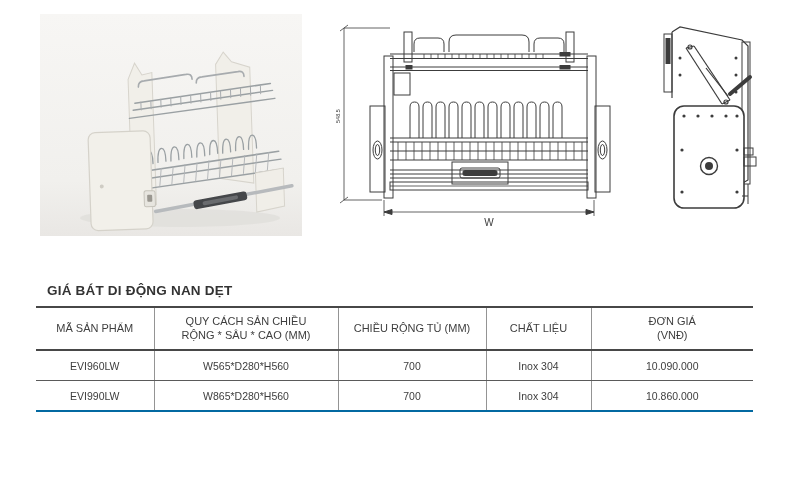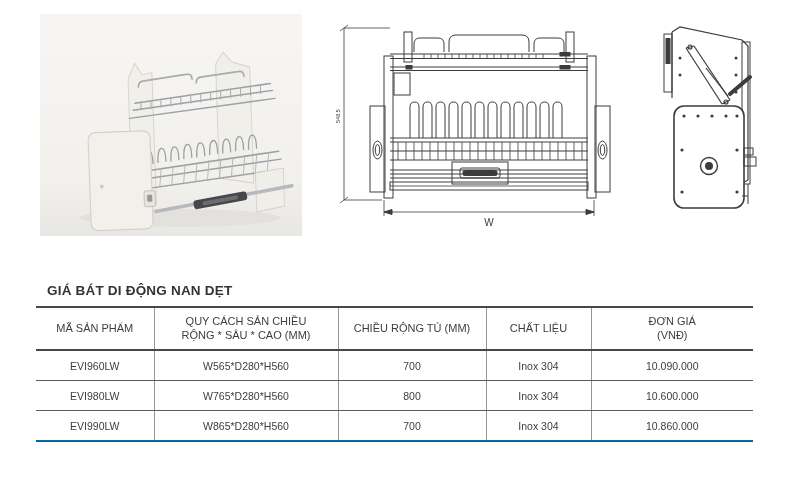--- a/index.html
+++ b/index.html
@@ -341,27 +341,20 @@
     </thead>
     <tbody>
       <tr>
         <td>EVI960LW</td>
         <td>W565*D280*H560</td>
         <td>700</td>
         <td>Inox 304</td>
         <td>10.090.000</td>
       </tr>
       <tr>
-        <td>EVI980LW</td>
-        <td>W765*D280*H560</td>
-        <td>800</td>
-        <td>Inox 304</td>
-        <td>10.600.000</td>
-      </tr>
-      <tr>
         <td>EVI990LW</td>
         <td>W865*D280*H560</td>
         <td>700</td>
         <td>Inox 304</td>
         <td>10.860.000</td>
       </tr>
     </tbody>
   </table>
 
 </div>

